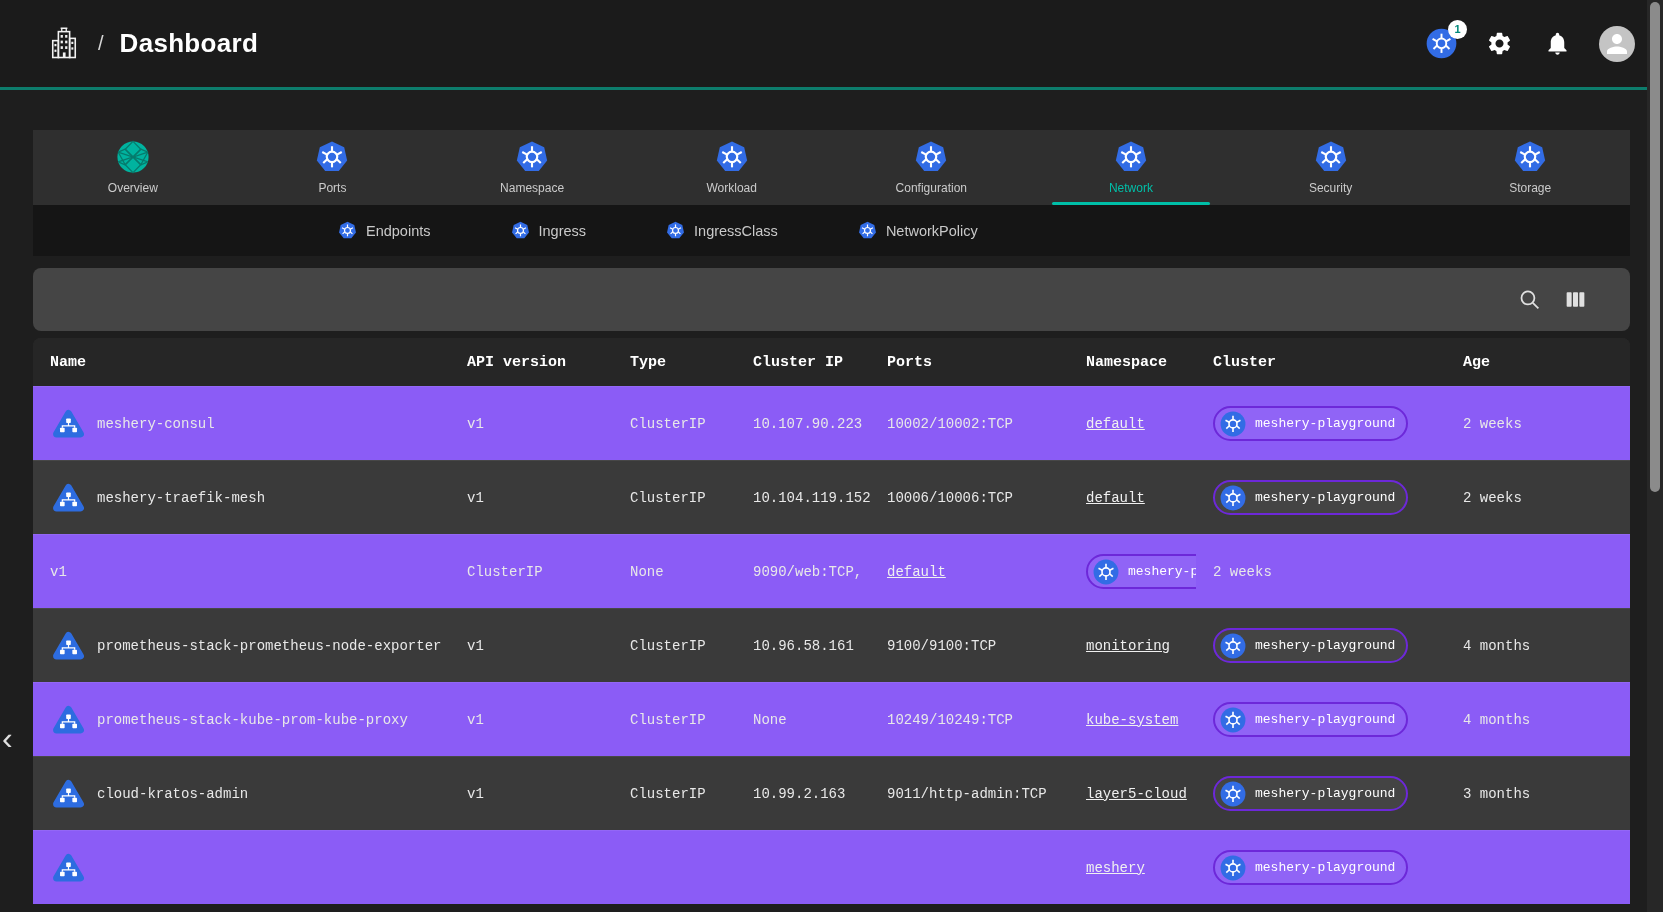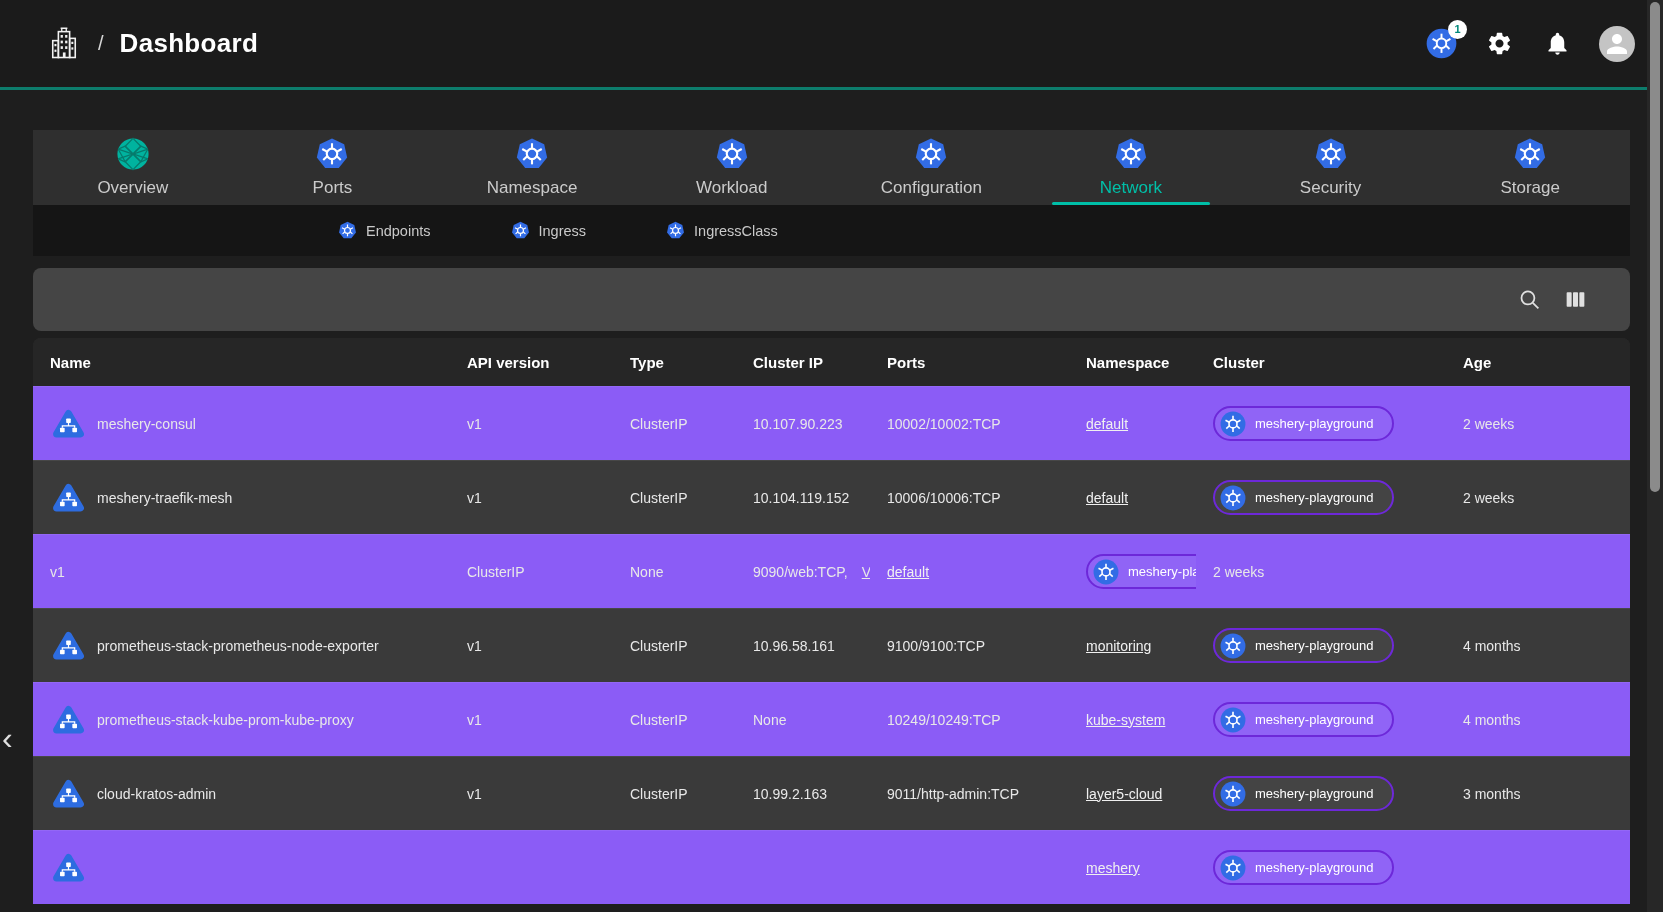--- a/index.html
+++ b/index.html
@@ -19,41 +19,41 @@
   .avatar { width:36px; height:36px; border-radius:50%; background:#c4c4c4; display:flex; align-items:center; justify-content:center; overflow:hidden; cursor:pointer; }
   .green-line { height:3px; background:#0d7d6c; }
 
   
   .content { position:absolute; left:33px; right:33px; top:130px; }
 
   
   .tabs { display:grid; grid-template-columns:repeat(8,1fr); background:#2f2f2f; height:75px; }
   .tab { position:relative; display:flex; flex-direction:column; align-items:center; justify-content:center; gap:7px; cursor:pointer; }
   .tab .ticon { width:34px; height:34px; }
-  .tab .tlabel { font-size:17px; color:#cbcbcb; }
+  .tab .tlabel { font-size:12px; color:#cbcbcb; }
   .tab.selected .tlabel { color:#00bfa8; }
   .tab.selected::after { content:""; position:absolute; bottom:0; left:50%; transform:translateX(-50%);
                          width:158px; height:3px; background:#00bfa8; border-radius:2px; }
 
   
   .subtabs { background:#151515; height:51px; display:flex; align-items:stretch; padding-left:265px; }
   .subtab { position:relative; display:flex; align-items:center; gap:9px; padding:0 40px; cursor:pointer; }
   .subtab .sicon { width:19px; height:19px; }
   .subtab .slabel { font-size:14.5px; color:#c9c9c9; }
   .subtab.selected .slabel { color:#00bfa8; }
   .subtab.selected::after { content:""; position:absolute; bottom:0; left:12px; right:12px; height:3px; background:#00bfa8; border-radius:2px; }
 
   
   .toolbar { margin-top:12px; height:63px; background:#454545; border-radius:8px;
              display:flex; align-items:center; justify-content:flex-end; gap:20px; padding-right:42px; }
   .toolbar .iconbtn { width:26px; height:26px; }
 
   
   .table-card { margin-top:7px; background:#2c2c2c; border-radius:8px 8px 0 0; overflow:hidden; }
-  .tgrid { display:grid; grid-template-columns:417px 163px 123px 134px 199px 127px 250px 1fr; align-items:center; }
+  .tgrid { display:grid; grid-template-columns:417px 163px 123px 134px 199px 127px 250px 1fr; align-items:center;font-family:Liberation Mono, monospace; }
   .thead { height:48px; background:#262626; }
   .thead .th { font-size:15px; font-weight:bold; color:#fff; padding-left:17px; white-space:nowrap; }
   .thead .th:first-child { padding-left:17px; }
   .trow { height:74px; border-top:1px solid rgba(255,255,255,.07); background:#8b5cf6; }
   .trow.alt { background:#3a3a3a; }
   .td { font-size:14px; color:#e8e8e8; padding-left:17px; white-space:nowrap; overflow:hidden; }
   .name-cell { display:flex; align-items:center; gap:10px; }
   .svc-icon { width:37px; height:37px; flex:0 0 auto; }
   .ns-link { text-decoration:underline; color:#f0f0f0; cursor:pointer; }
   .ports-cell .view-all { text-decoration:underline; margin-left:14px; cursor:pointer; }
@@ -256,20 +256,28 @@
     <span class="slabel">Ingress</span>
   </div>
       <div class="subtab">
     <span class="sicon">
       <svg viewBox="0 0 24 24" width="19" height="19">
             <use href="#k8s-hept"></use>
           </svg>
     </span>
     <span class="slabel">IngressClass</span>
   </div>
+      <div class="subtab">
+    <span class="sicon">
+      <svg viewBox="0 0 24 24" width="19" height="19">
+            <use href="#k8s-hept"></use>
+          </svg>
+    </span>
+    <span class="slabel">NetworkPolicy</span>
+  </div>
     </div>
 
   <div class="toolbar">
     <span class="iconbtn">
       <svg viewBox="0 0 24 24" width="25" height="25" fill="none" stroke="#e0e0e0" stroke-width="1.7">
         <circle cx="10.5" cy="10.5" r="6.2"></circle>
           <path d="M15.2 15.2 L20.5 20.5"></path>
       </svg>
     </span>
     <span class="iconbtn">

